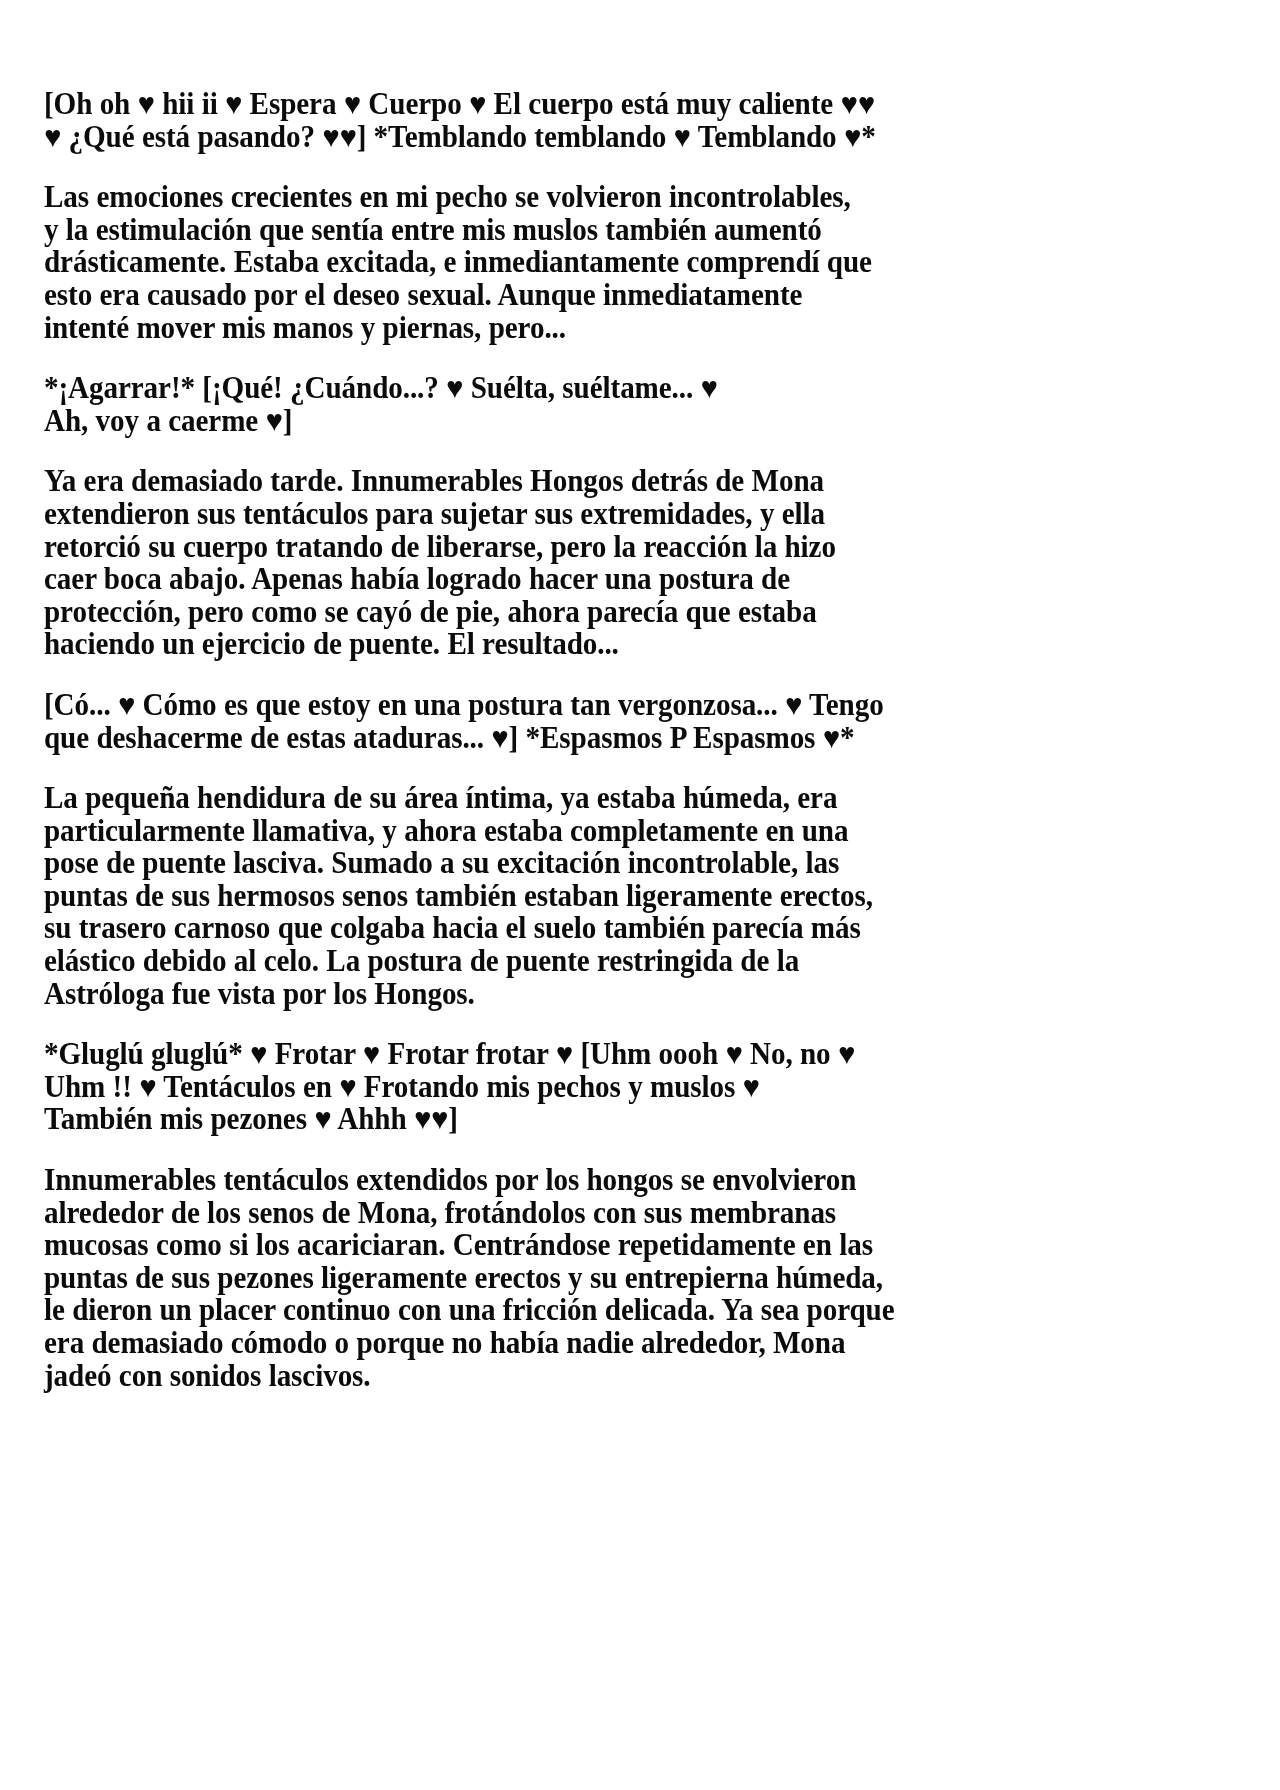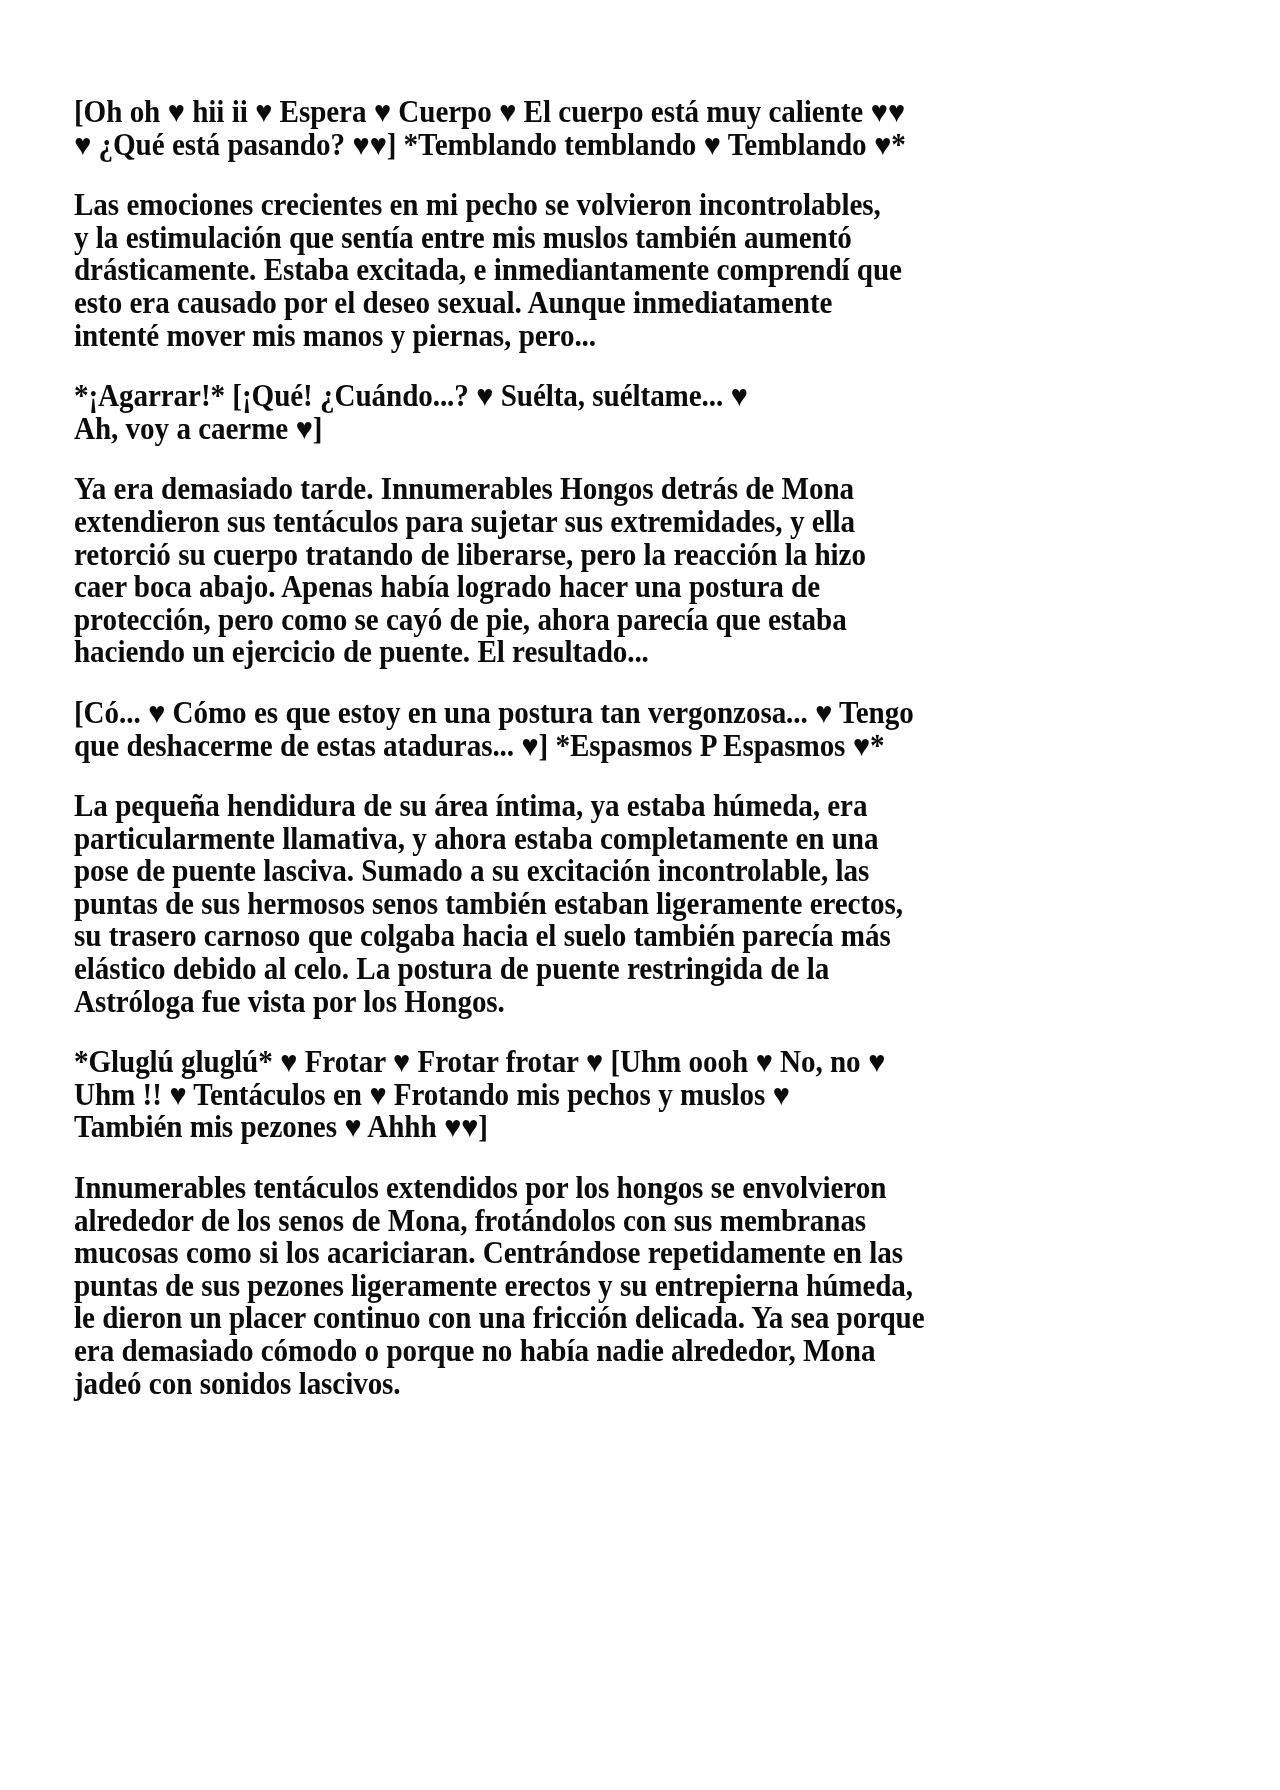--- a/index.html
+++ b/index.html
@@ -19,23 +19,22 @@
     height: 1790px;
     margin: 0 auto;
     background: #ffffff;
     box-sizing: border-box;
     overflow: hidden;
   }
 
   .text-column {
     position: absolute;
     left: 44px;
-    top: 96px;
+    top: 88px;
     width: 1030px;
-    margin-left: 30px;
   }
 
   .block {
     font-weight: 700;
     font-size: 30.5px;
     line-height: 32.6px;
     letter-spacing: -0.1px;
     color: #0b0b0b;
     margin: 0 0 28px 0;
     transform: scaleX(0.955);

